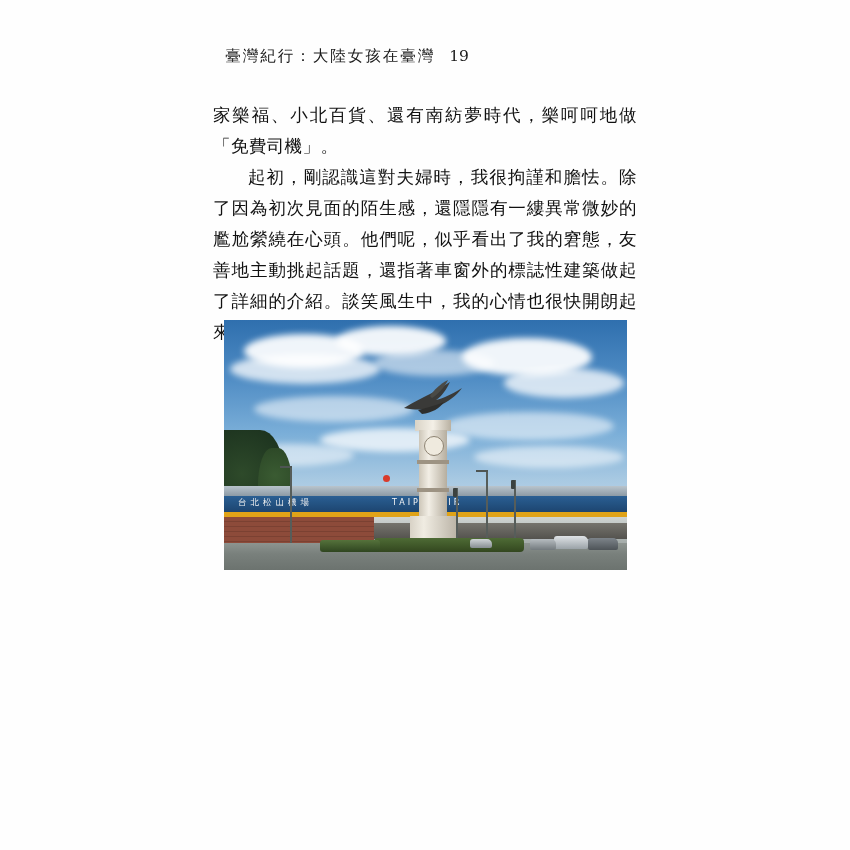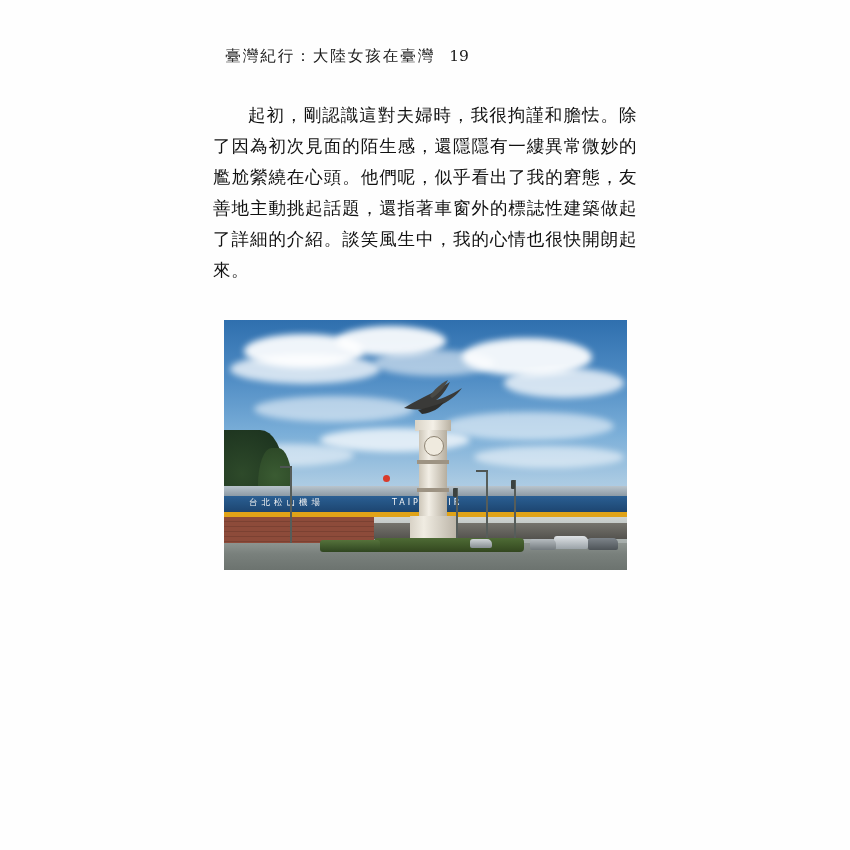--- a/index.html
+++ b/index.html
@@ -146,21 +146,21 @@
     background: linear-gradient(to bottom, #cfd4d2, #9ea6a4);
   }
   .terminal-dark {
     position: absolute;
     left: 0; top: 203px; width: 403px; height: 16px;
     background: linear-gradient(to bottom, #6d6a63, #4a4843);
     opacity: 0.9;
   }
   .sign-zh {
     position: absolute;
-    left: 25px; top: 177px;
+    left: 14px; top: 177px;
     font-size: 8.5px;
     color: #f2f2f2;
     letter-spacing: 4px;
     font-family: "DejaVu Sans", "Liberation Sans", sans-serif;
     white-space: nowrap;
   }
   .sign-en {
     position: absolute;
     left: 168px; top: 178px;
     font-size: 8px;
@@ -255,20 +255,21 @@
 <body>
 
 <div class="page">
   <div class="sheet">
 
     <div class="running-head">
       <span class="rh-title">臺灣紀行：大陸女孩在臺灣</span><span class="rh-pageno">19</span>
     </div>
 
     <div class="textblock">
+      <p class="para">家樂福、小北百貨、還有南紡夢時代，樂呵呵地做「免費司機」。</p>
       <p class="para indent">起初，剛認識這對夫婦時，我很拘謹和膽怯。除了因為初次見面的陌生感，還隱隱有一縷異常微妙的尷尬縈繞在心頭。他們呢，似乎看出了我的窘態，友善地主動挑起話題，還指著車窗外的標誌性建築做起了詳細的介紹。談笑風生中，我的心情也很快開朗起來。</p>
     </div>
 
     <div class="figure">
       <div class="photo">
         <div class="sky"></div>
 
         <div class="cloud" style="left:20px; top:14px; width:120px; height:34px;"></div>
         <div class="cloud cloud2" style="left:6px; top:34px; width:150px; height:30px;"></div>
         <div class="cloud" style="left:112px; top:6px; width:110px; height:30px;"></div>

